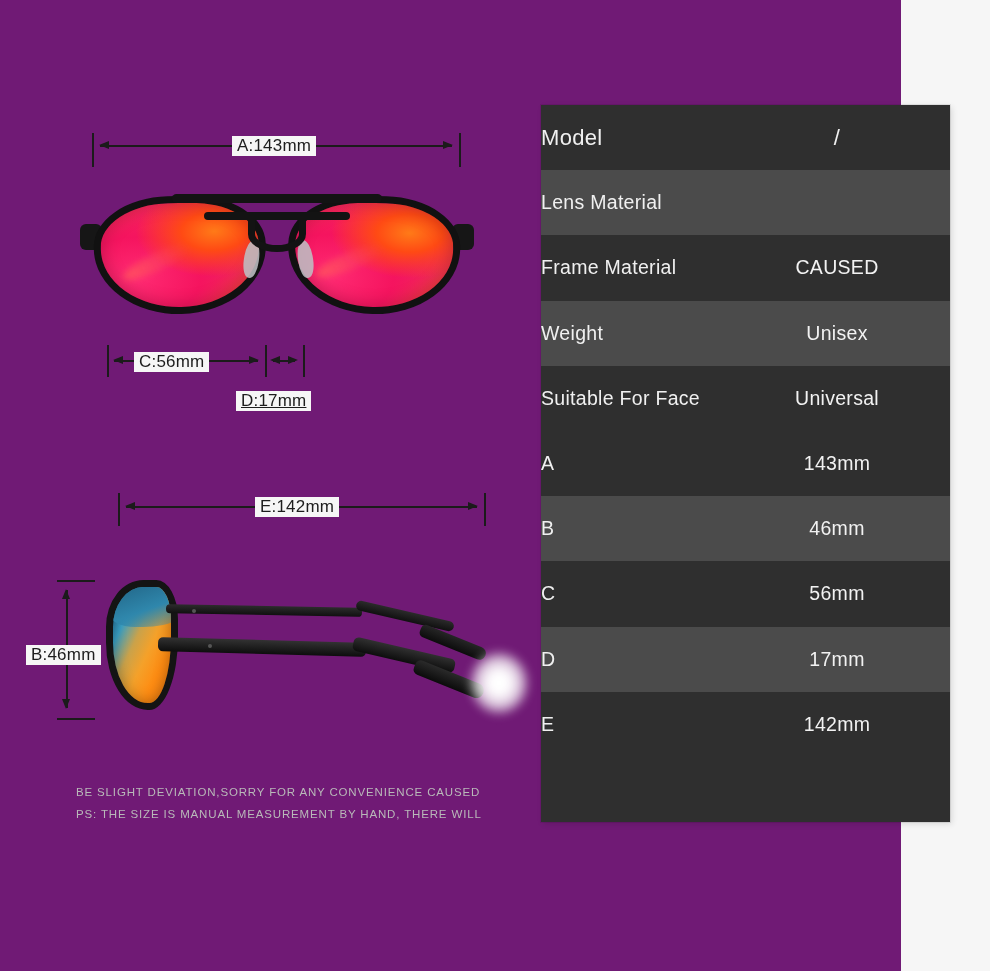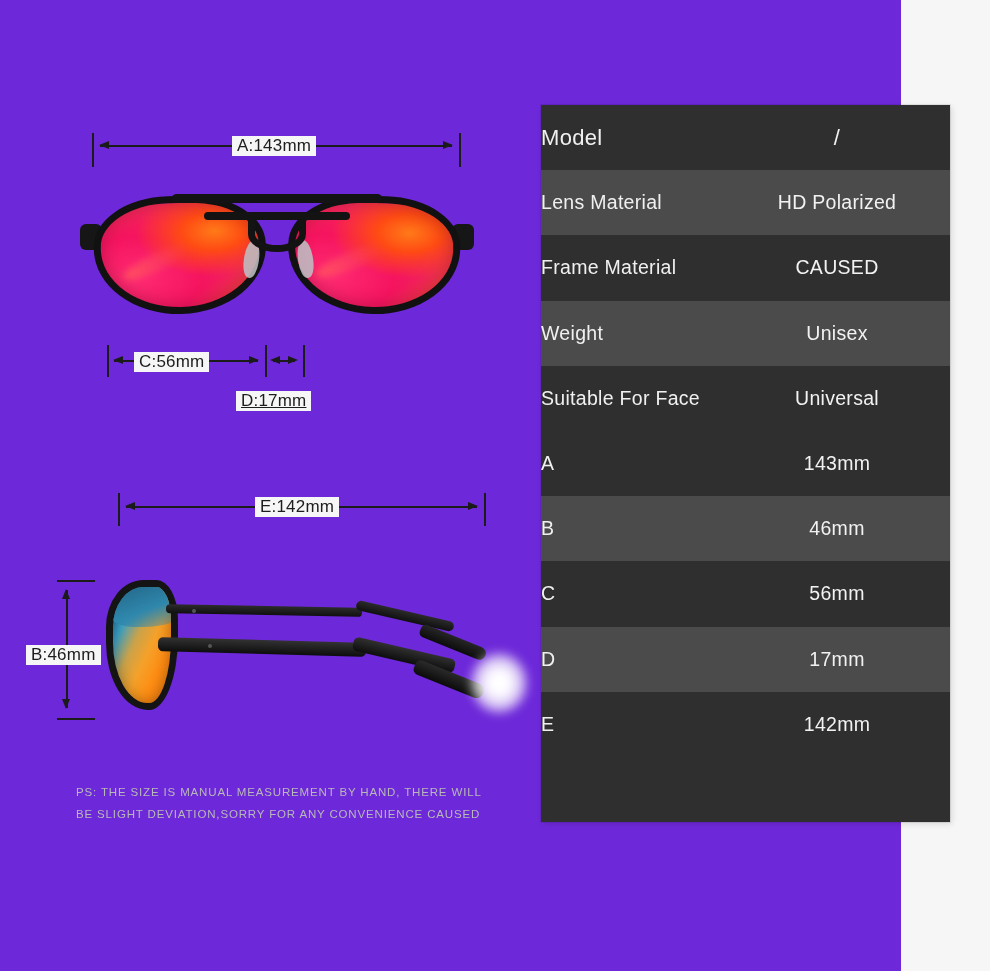--- a/index.html
+++ b/index.html
@@ -7,21 +7,21 @@
     width: 990px;
     height: 971px;
     background: #f6f6f6;
     font-family: "Liberation Sans", sans-serif;
     overflow: hidden;
   }
   #page {
     position: relative;
     width: 901px;
     height: 971px;
-    background: #6d28d9;
+    background: #701a75;
   }
 
   
   .dim-line { position: absolute; background: #1b1b1b; }
   .dim-label {
     position: absolute;
     color: #1d1d1d;
     font-size: 17px;
     letter-spacing: .2px;
     white-space: nowrap;
@@ -300,32 +300,31 @@
     <div class="temple-mid-top"></div>
     <div class="temple-mid-bot"></div>
     <div class="tip-top"></div>
     <div class="tip-bot"></div>
     <div class="screw" style="left:92px; top:31px;"></div>
     <div class="screw" style="left:108px; top:66px;"></div>
   </div>
   <div class="glow"></div>
 
   <div id="disclaimer">
+    <div>BE SLIGHT DEVIATION,SORRY FOR ANY CONVENIENCE CAUSED</div>
     <div>PS: THE SIZE IS MANUAL MEASUREMENT BY HAND, THERE WILL</div>
-    <div>BE SLIGHT DEVIATION,SORRY FOR ANY CONVENIENCE CAUSED</div>
   </div>
 
   <div id="spec-table">
     <div class="spec-row odd first">
       <div class="spec-label">Model</div>
       <div class="spec-value">/</div>
     </div>
     <div class="spec-row even">
       <div class="spec-label">Lens Material</div>
-      <div class="spec-value">HD Polarized</div>
     </div>
     <div class="spec-row odd">
       <div class="spec-label">Frame Material</div>
       <div class="spec-value">CAUSED</div>
     </div>
     <div class="spec-row even">
       <div class="spec-label">Weight</div>
       <div class="spec-value">Unisex</div>
     </div>
     <div class="spec-row odd">

